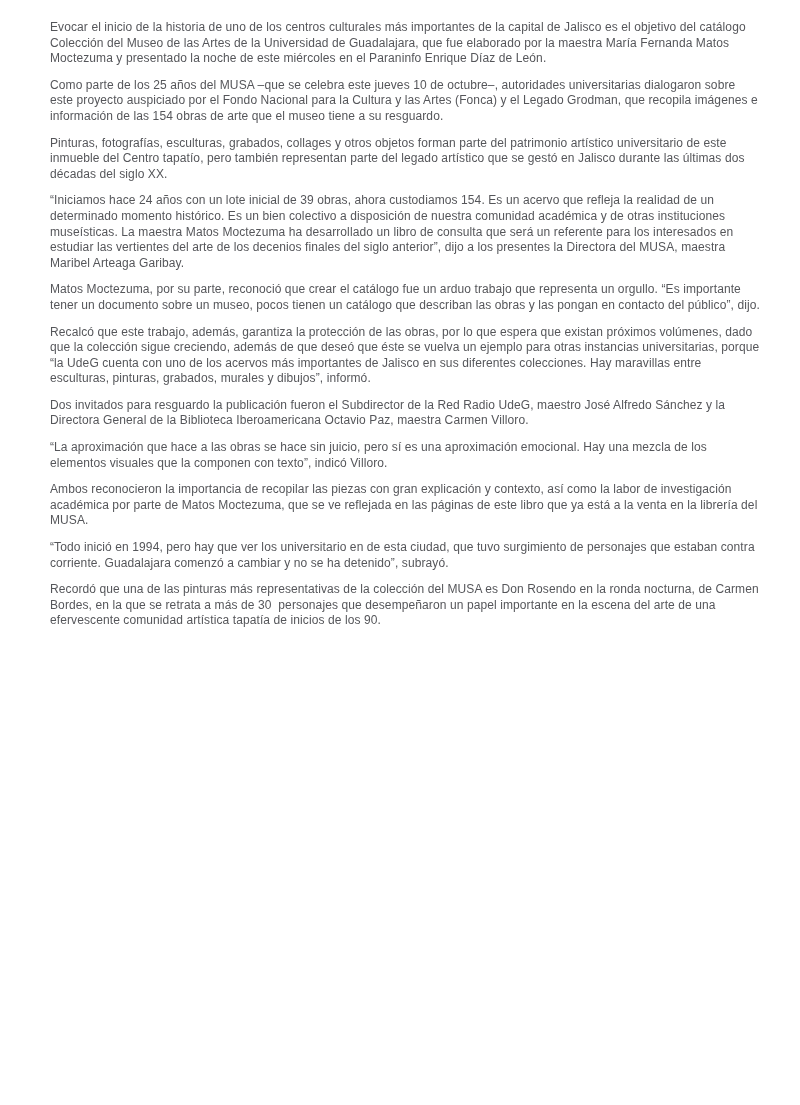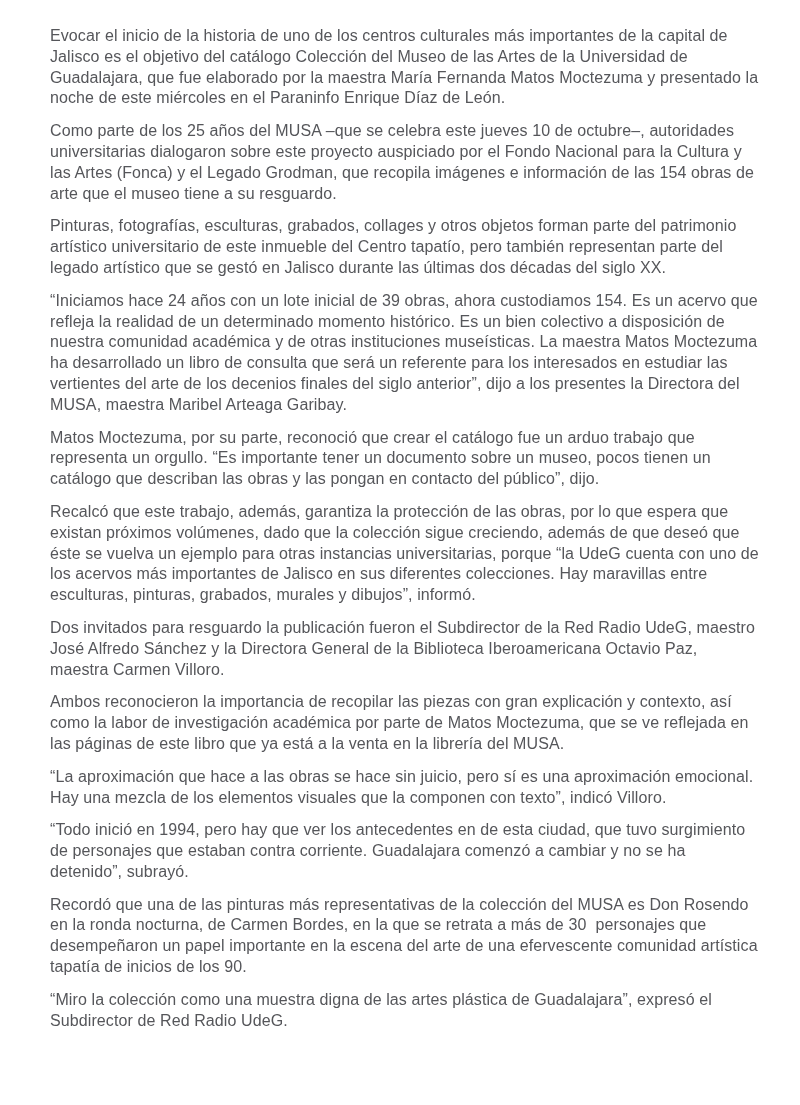--- a/index.html
+++ b/index.html
@@ -13,22 +13,22 @@
     overflow: hidden;
     font-family: "Liberation Sans", "DejaVu Sans", sans-serif;
   }
   .article {
     box-sizing: border-box;
     width: 800px;
     padding: 14px 40px 10px 50px;
     color: #55565a;
   }
   .article p {
-    margin: 12px 0 11px 0;
-    font-size: 16px;
+    margin: 6px 0 11px 0;
+    font-size: 12px;
     line-height: 1.3;
     letter-spacing: 0.1px;
     white-space: pre-wrap;
     text-align: left;
   }
   .article p:last-child {
     margin-bottom: 0;
   }
 </style>
 </head>
@@ -36,19 +36,18 @@
 
 <main class="article">
   <article>
     <p>Evocar el inicio de la historia de uno de los centros culturales más importantes de la capital de Jalisco es el objetivo del catálogo Colección del Museo de las Artes de la Universidad de Guadalajara, que fue elaborado por la maestra María Fernanda Matos Moctezuma y presentado la noche de este miércoles en el Paraninfo Enrique Díaz de León.</p>
     <p>Como parte de los 25 años del MUSA –que se celebra este jueves 10 de octubre–, autoridades universitarias dialogaron sobre este proyecto auspiciado por el Fondo Nacional para la Cultura y las Artes (Fonca) y el Legado Grodman, que recopila imágenes e información de las 154 obras de arte que el museo tiene a su resguardo.</p>
     <p>Pinturas, fotografías, esculturas, grabados, collages y otros objetos forman parte del patrimonio artístico universitario de este inmueble del Centro tapatío, pero también representan parte del legado artístico que se gestó en Jalisco durante las últimas dos décadas del siglo XX.</p>
     <p>“Iniciamos hace 24 años con un lote inicial de 39 obras, ahora custodiamos 154. Es un acervo que refleja la realidad de un determinado momento histórico. Es un bien colectivo a disposición de nuestra comunidad académica y de otras instituciones museísticas. La maestra Matos Moctezuma ha desarrollado un libro de consulta que será un referente para los interesados en estudiar las vertientes del arte de los decenios finales del siglo anterior”, dijo a los presentes la Directora del MUSA, maestra Maribel Arteaga Garibay.</p>
     <p>Matos Moctezuma, por su parte, reconoció que crear el catálogo fue un arduo trabajo que representa un orgullo. “Es importante tener un documento sobre un museo, pocos tienen un catálogo que describan las obras y las pongan en contacto del público”, dijo.</p>
     <p>Recalcó que este trabajo, además, garantiza la protección de las obras, por lo que espera que existan próximos volúmenes, dado que la colección sigue creciendo, además de que deseó que éste se vuelva un ejemplo para otras instancias universitarias, porque “la UdeG cuenta con uno de los acervos más importantes de Jalisco en sus diferentes colecciones. Hay maravillas entre esculturas, pinturas, grabados, murales y dibujos”, informó.</p>
     <p>Dos invitados para resguardo la publicación fueron el Subdirector de la Red Radio UdeG, maestro José Alfredo Sánchez y la Directora General de la Biblioteca Iberoamericana Octavio Paz, maestra Carmen Villoro.</p>
+    <p>“La aproximación que hace a las obras se hace sin juicio, pero sí es una aproximación emocional. Hay una mezcla de los elementos visuales que la componen con texto”, indicó Villoro.</p>
     <p>Ambos reconocieron la importancia de recopilar las piezas con gran explicación y contexto, así como la labor de investigación académica por parte de Matos Moctezuma, que se ve reflejada en las páginas de este libro que ya está a la venta en la librería del MUSA.</p>
-    <p>“La aproximación que hace a las obras se hace sin juicio, pero sí es una aproximación emocional. Hay una mezcla de los elementos visuales que la componen con texto”, indicó Villoro.</p>
-    <p>“Todo inició en 1994, pero hay que ver los antecedentes en de esta ciudad, que tuvo surgimiento de personajes que estaban contra corriente. Guadalajara comenzó a cambiar y no se ha detenido”, subrayó.</p>
+    <p>“Todo inició en 1994, pero hay que ver los universitario en de esta ciudad, que tuvo surgimiento de personajes que estaban contra corriente. Guadalajara comenzó a cambiar y no se ha detenido”, subrayó.</p>
     <p>Recordó que una de las pinturas más representativas de la colección del MUSA es Don Rosendo en la ronda nocturna, de Carmen Bordes, en la que se retrata a más de 30  personajes que desempeñaron un papel importante en la escena del arte de una efervescente comunidad artística tapatía de inicios de los 90.</p>
-    <p>“Miro la colección como una muestra digna de las artes plástica de Guadalajara”, expresó el Subdirector de Red Radio UdeG.</p>
   </article>
 </main>
 
 </body></html>

